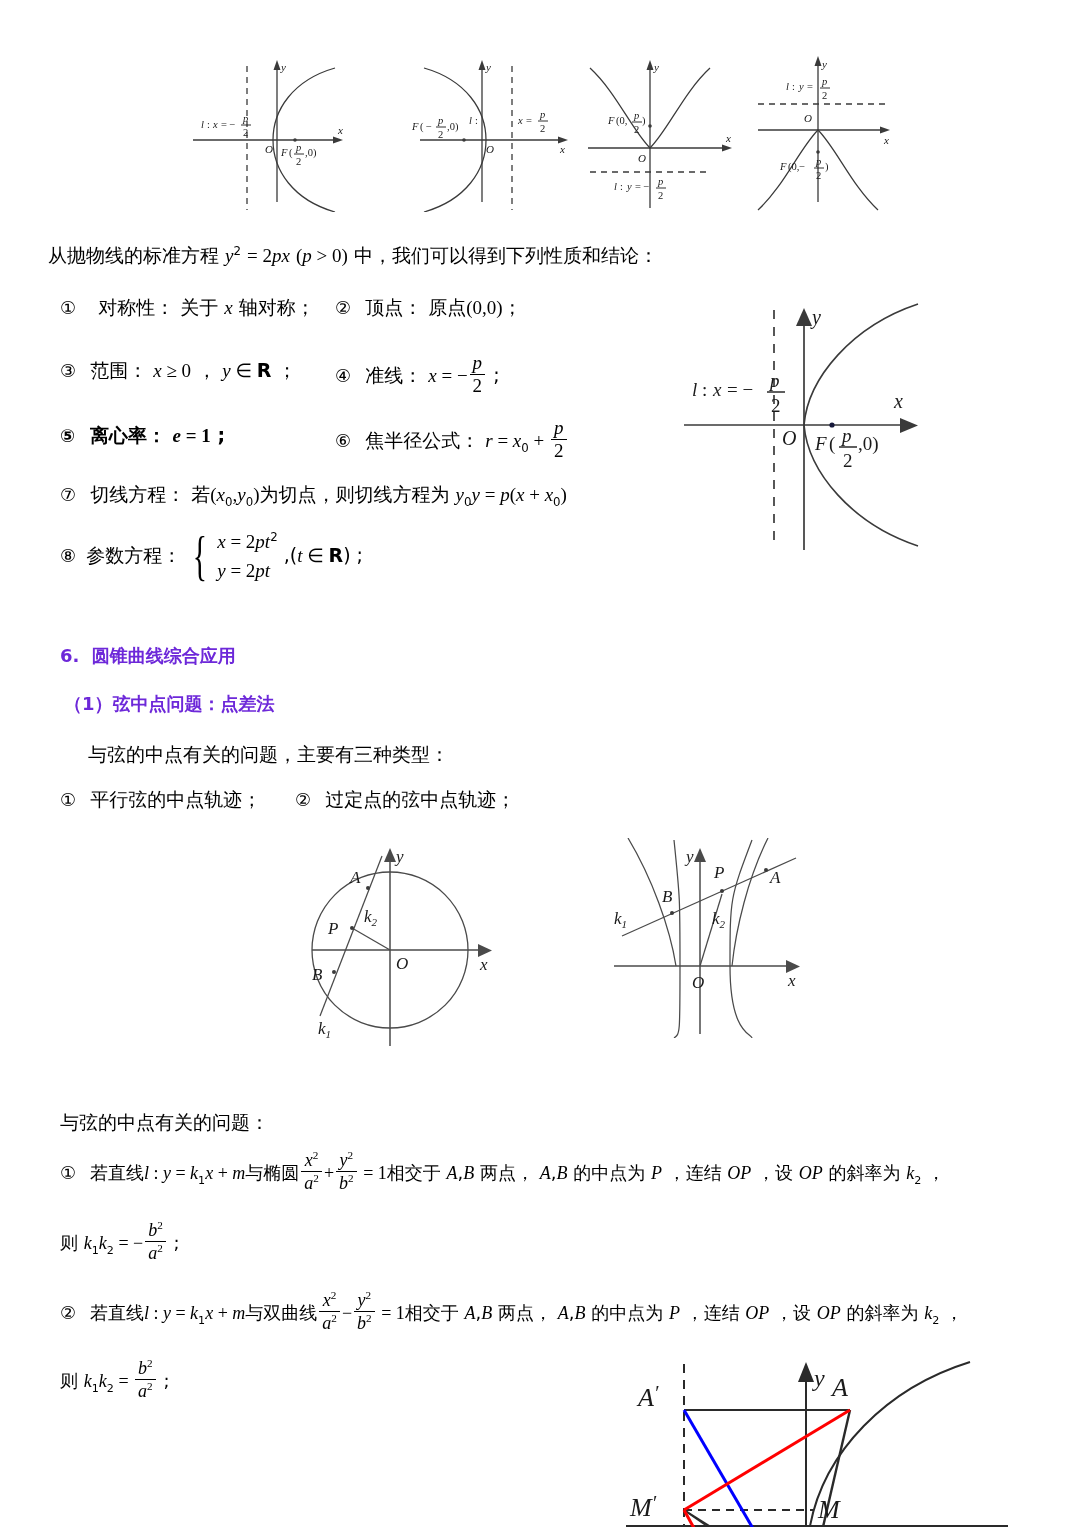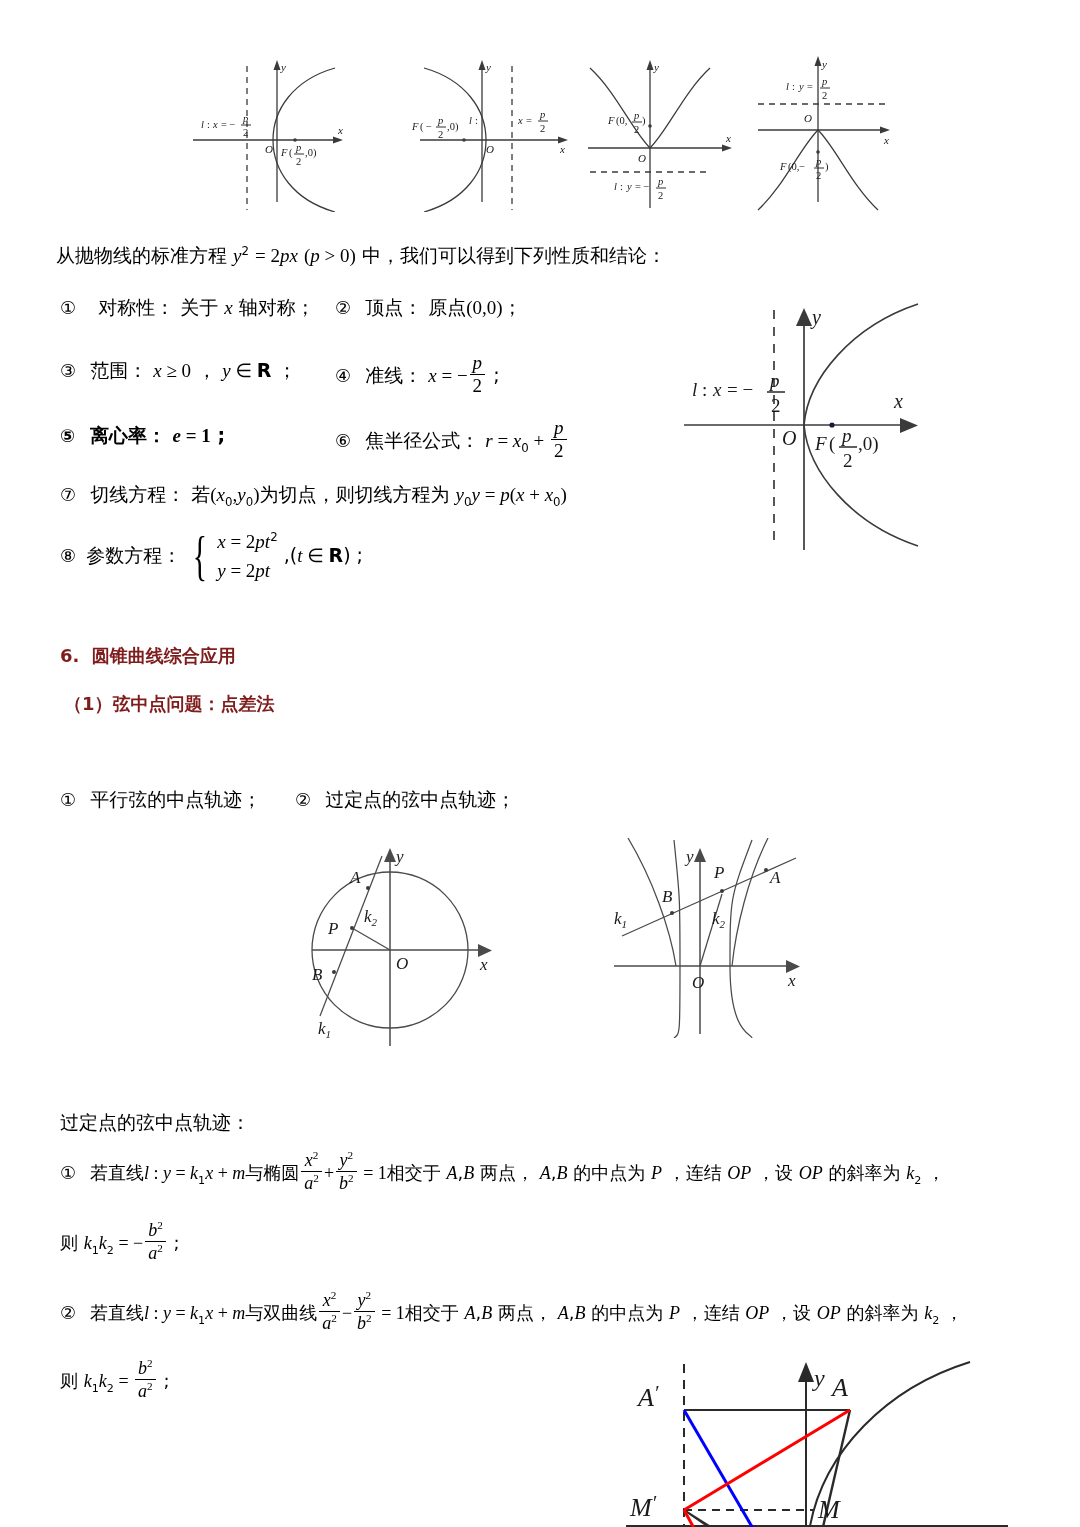--- a/index.html
+++ b/index.html
@@ -40,21 +40,21 @@
     position: absolute;
     font-size: 19px;
     line-height: 1.15;
     white-space: nowrap;
     font-family: "DejaVu Sans", "Liberation Sans", sans-serif;
   }
   .txtline .mi, .txtline .mn, .txtline .mo, .txtline .frac { font-family: "Liberation Serif", serif; }
 
   .heading-red {
     position: absolute;
-    color: #7f1d1d;
+    color: #6d28d9;
     font-family: "DejaVu Sans", "Liberation Sans", sans-serif;
     font-weight: bold;
     font-size: 18px;
     white-space: nowrap;
   }
 
   .circnum { font-family: "DejaVu Sans", sans-serif; font-size: 18px; }
 
   
   .brace {
@@ -205,21 +205,21 @@
         <text x="40" y="118" font-style="italic">F</text>
         <text x="48" y="118" font-style="normal">(0,−</text>
         <text x="76" y="113" font-style="italic">p</text>
         <line x1="74" y1="116" x2="84" y2="116" stroke="#1a1a1a" stroke-width="0.9"></line>
         <text x="76" y="127" font-style="normal">2</text>
         <text x="85" y="118" font-style="normal">)</text>
       </g>
     </svg>
   </div>
 
-  <div class="txtline" style="left:56px; top:245px;">
+  <div class="txtline" style="left:48px; top:245px;">
     <span>从抛物线的标准方程</span>
     <span>
       <span class="mi">y</span><span class="supn">2</span>
       <span class="mo"> = </span><span class="mn">2</span><span class="mi">px</span>
       <span class="mo"> (</span><span class="mi">p</span><span class="mo"> &gt; </span><span class="mn">0)</span>
     </span>
     <span>中，我们可以得到下列性质和结论：</span>
   </div>
 
   <div class="txtline" style="left:60px; top:297px;">
@@ -315,20 +315,21 @@
   </div>
 
   <div class="heading-red" style="left:60px; top:644px;">
     <span>6.</span>
     <span style="margin-left:6px;">圆锥曲线综合应用</span>
   </div>
   <div class="heading-red" style="left:64px; top:692px;">
     <span>（1）</span><span>弦中点问题：点差法</span>
   </div>
 
+  <div class="txtline" style="left:88px; top:744px;">与弦的中点有关的问题，主要有三种类型：</div>
 
   <div class="txtline" style="left:60px; top:789px;">
     <span class="circnum">①</span>
     <span style="margin-left:8px;">平行弦的中点轨迹；</span>
   </div>
   <div class="txtline" style="left:295px; top:789px;">
     <span class="circnum">②</span>
     <span style="margin-left:8px;">过定点的弦中点轨迹；</span>
   </div>
 
@@ -385,21 +386,21 @@
         <text x="92" y="150">O</text>
         <text x="170" y="45">A</text>
         <text x="62" y="64">B</text>
         <text x="114" y="40">P</text>
         <text x="14" y="86">k<tspan font-size="11" dy="4">1</tspan></text>
         <text x="112" y="86">k<tspan font-size="11" dy="4">2</tspan></text>
       </g>
     </svg>
   </div>
 
-  <div class="txtline" style="left:60px; top:1112px;">过定点的弦中点轨迹：</div>
+  <div class="txtline" style="left:60px; top:1112px;">与弦的中点有关的问题：</div>
 
   <div class="txtline" style="left:60px; top:1152px; font-size:18px;">
     <span class="circnum">①</span>
     <span style="margin-left:8px;">若直线</span><span><span class="mi">l</span><span class="mo"> : </span><span class="mi">y</span><span class="mo"> = </span><span class="mi">k</span><span class="sub">1</span><span class="mi">x</span><span class="mo"> + </span><span class="mi">m</span></span><span>与椭圆</span><span><span class="frac"><span class="num"><span class="mi">x</span><span class="supn">2</span></span><span class="den"><span class="mi">a</span><span class="supn">2</span></span></span><span class="mo">+</span><span class="frac"><span class="num"><span class="mi">y</span><span class="supn">2</span></span><span class="den"><span class="mi">b</span><span class="supn">2</span></span></span><span class="mo"> = 1</span></span><span>相交于 <span class="mi">A</span>,<span class="mi">B</span> 两点， <span class="mi">A</span>,<span class="mi">B</span> 的中点为 <span class="mi">P</span> ，连结 <span class="mi">OP</span> ，设 <span class="mi">OP</span> 的斜率为 <span class="mi">k</span><span class="sub">2</span> ，</span>
   </div>
 
   <div class="txtline" style="left:60px; top:1222px; font-size:18px;">
     <span>则</span>
     <span><span class="mi">k</span><span class="sub">1</span><span class="mi">k</span><span class="sub">2</span><span class="mo"> = −</span><span class="frac"><span class="num"><span class="mi">b</span><span class="supn">2</span></span><span class="den"><span class="mi">a</span><span class="supn">2</span></span></span> ;</span>
   </div>

